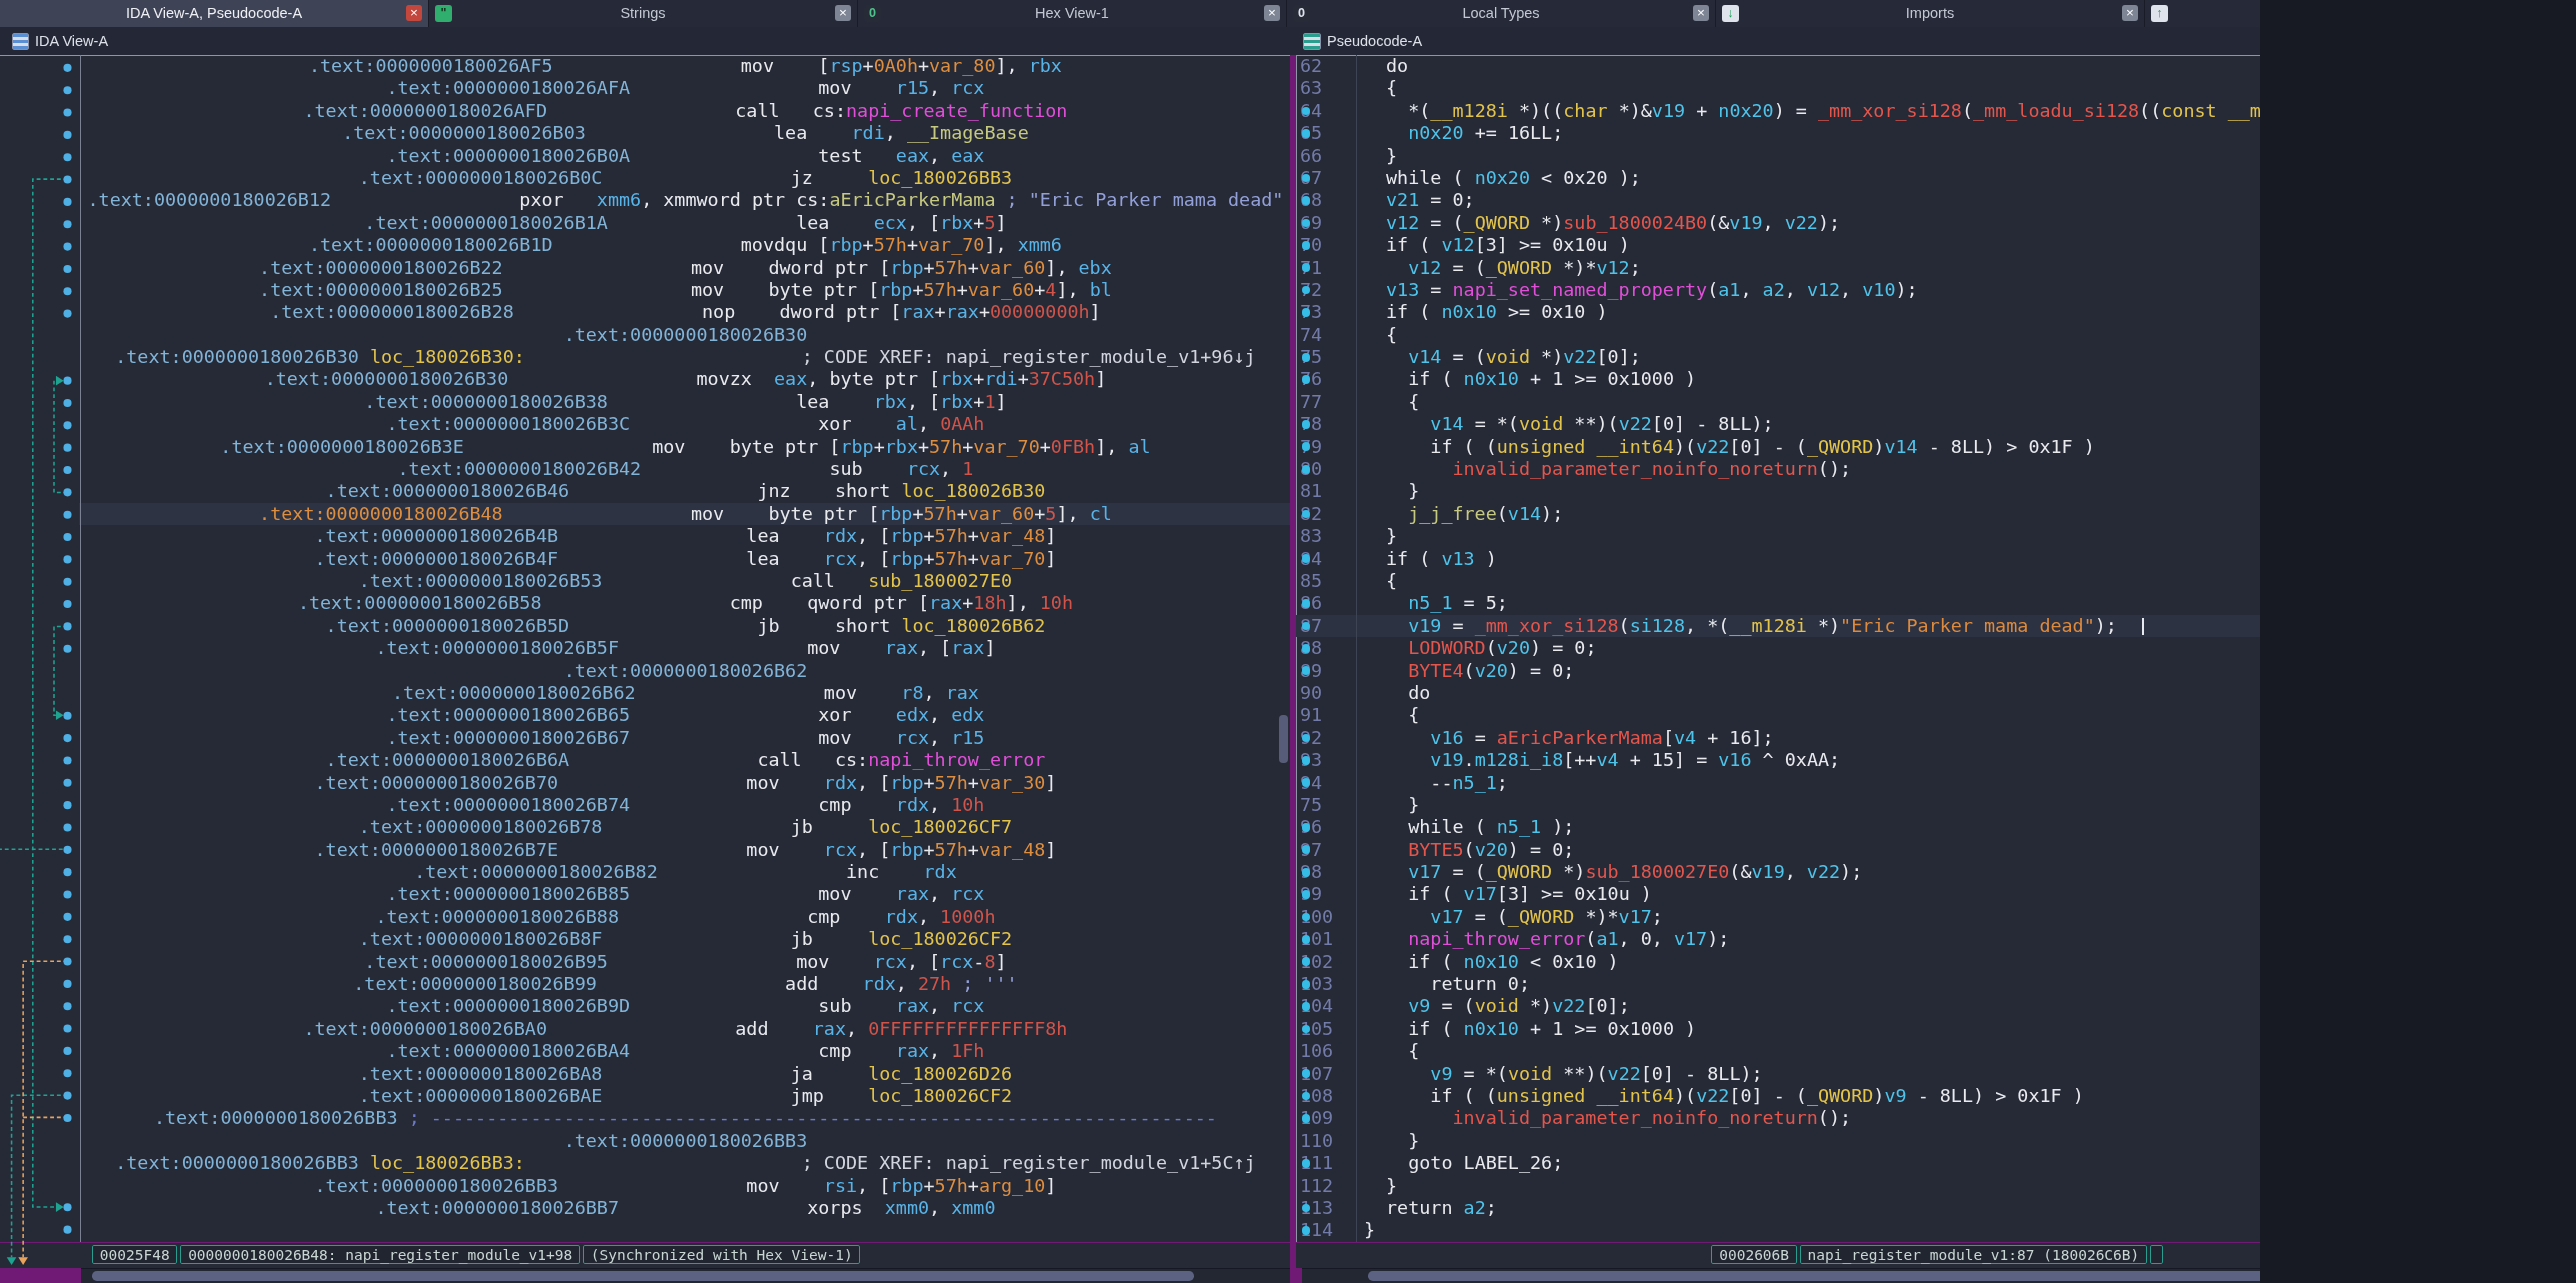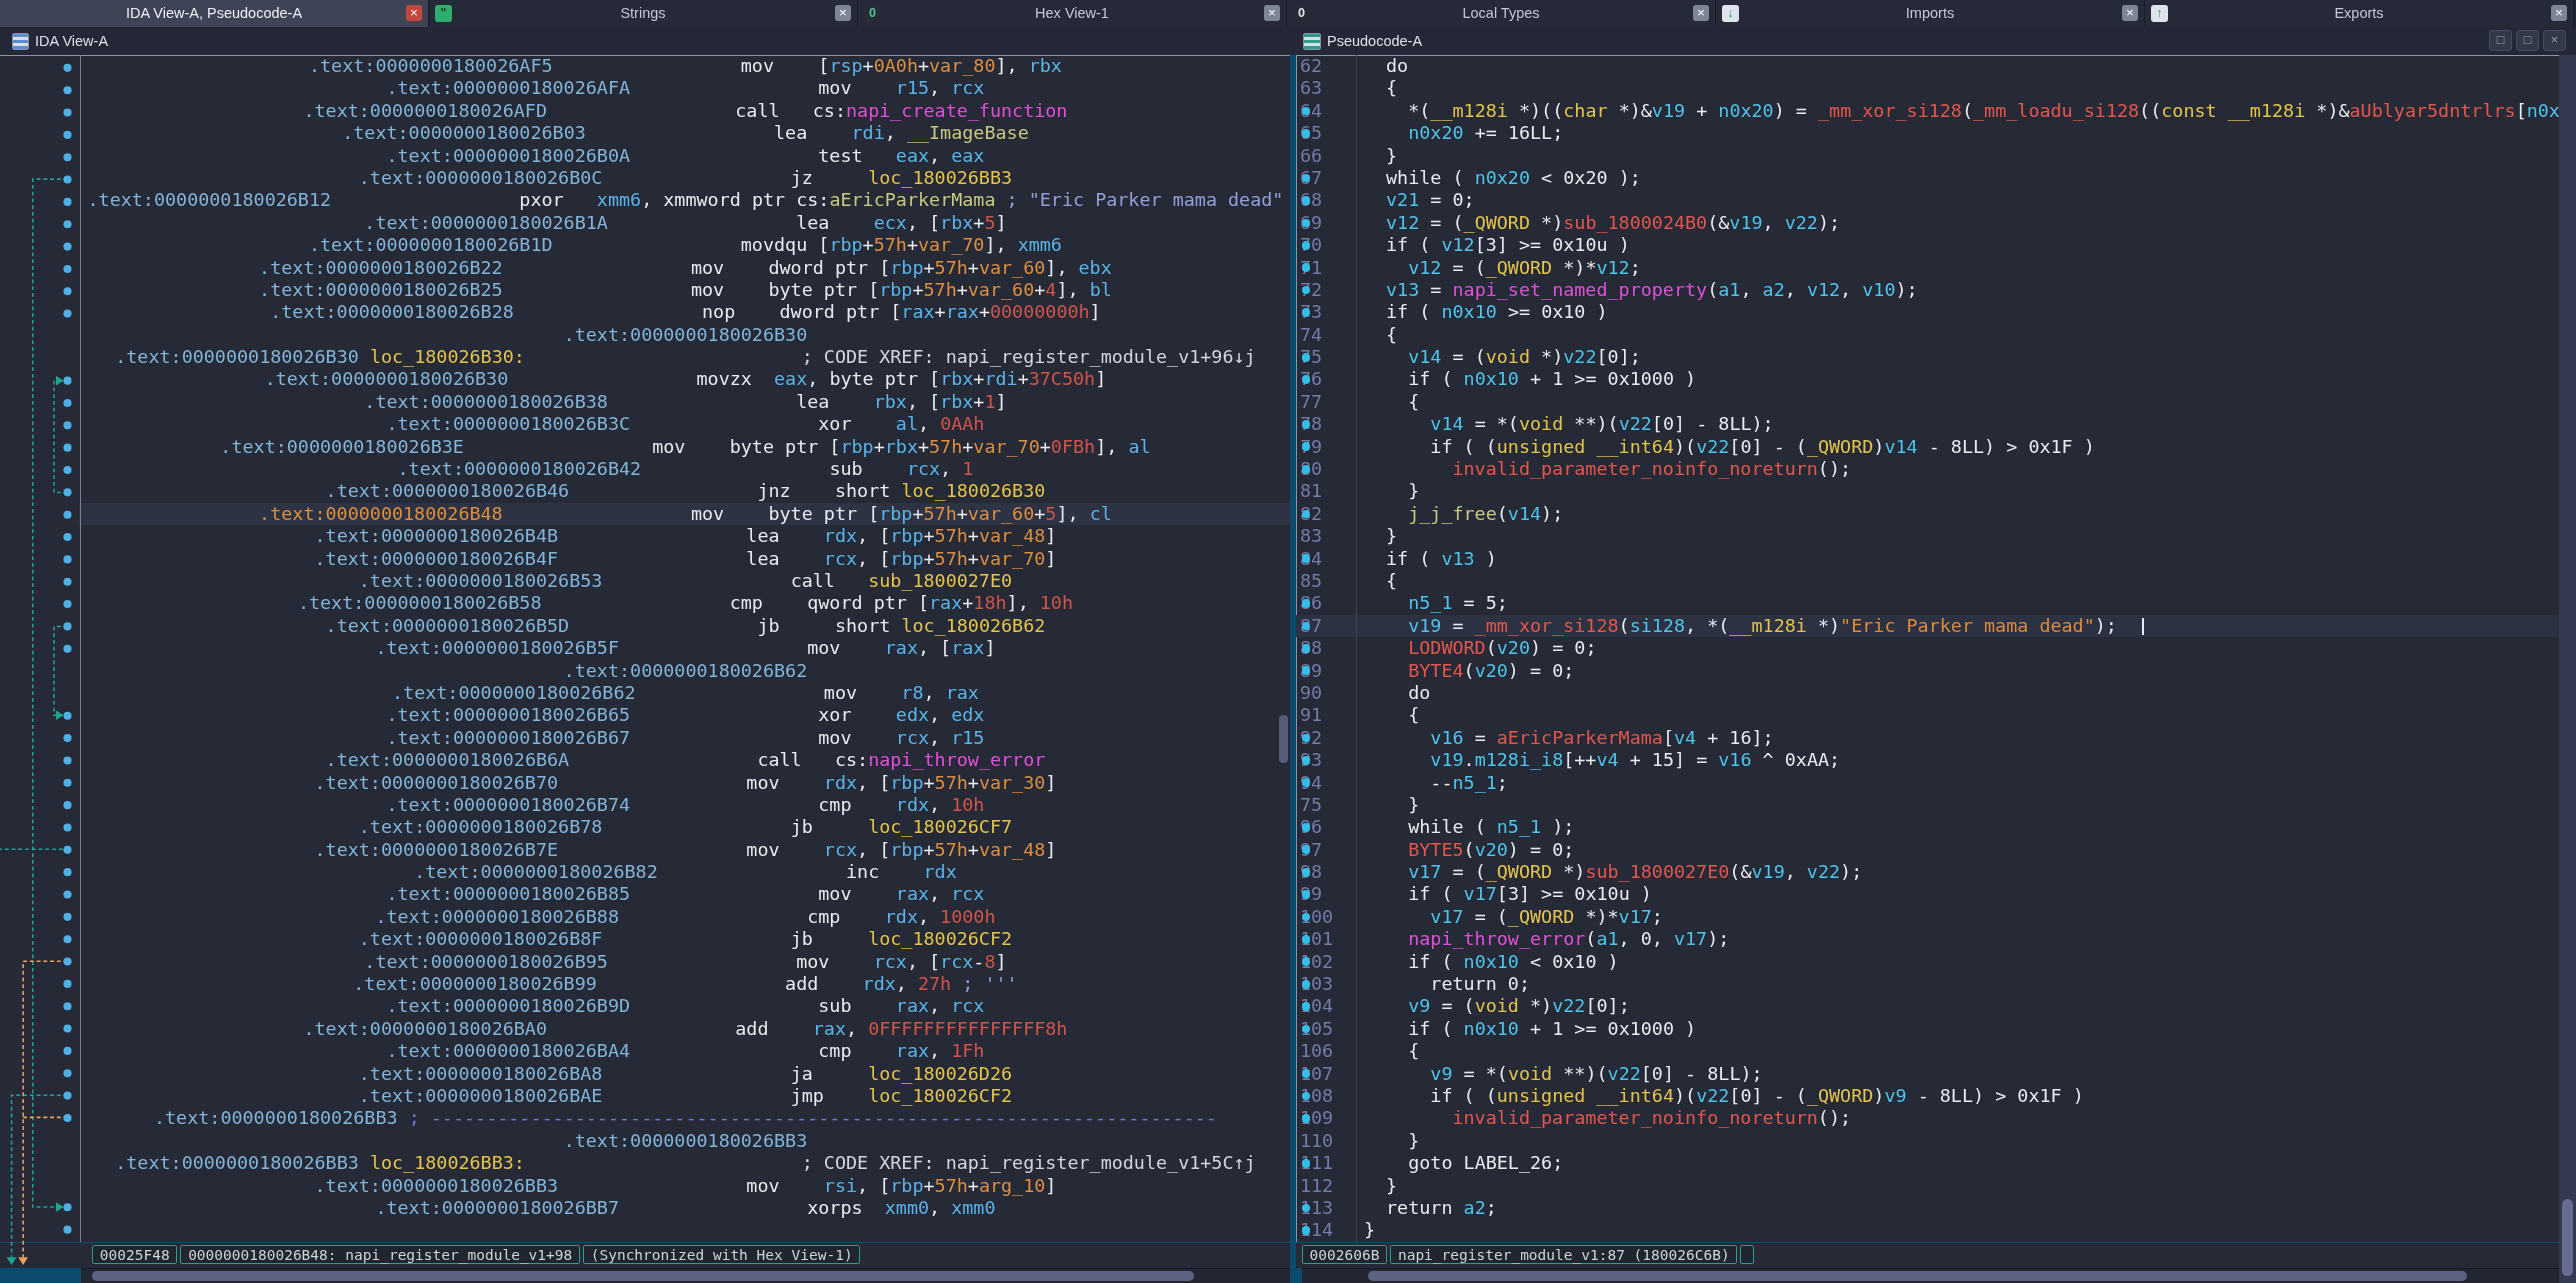--- a/index.html
+++ b/index.html
@@ -1,16 +1,16 @@
 <!DOCTYPE html>
 <html><head>
 <meta charset="utf-8">
 <style>
   html,body{margin:0;padding:0;background:#171a23;}
-  #screen{position:relative;width:2576px;height:1283px;overflow:hidden;background:#0c4a6e;
+  #screen{position:relative;width:2260px;height:1283px;overflow:hidden;background:#701a75;
           font-family:"DejaVu Sans Mono",monospace;}
   
   .tabbar{position:absolute;left:0;top:0;width:2576px;height:27px;background:#20242f;display:flex;}
   .tab{position:relative;width:429px;height:27px;background:#262a38;border-right:1px solid #191c26;box-sizing:border-box;}
   .tab.active{background:#3e4356;}
   .tab-label{position:absolute;left:29px;right:29px;top:0;line-height:27px;text-align:center;
              font-family:"Liberation Sans",sans-serif;font-size:14.5px;color:#c3c8d4;white-space:nowrap;overflow:hidden;}
   .tab.active .tab-label{color:#eef0f5;}
   .tab-close{position:absolute;right:5.8px;top:4.8px;width:16.4px;height:16.4px;border-radius:2.9px;background:#7e8594;
              color:#fff;font-size:13.5px;line-height:15.5px;text-align:center;font-family:"Liberation Sans",sans-serif;}
@@ -42,21 +42,21 @@
   .caret{display:inline-block;width:1.9px;height:17.4px;background:#e6e9f0;margin-left:25px;vertical-align:middle;}
   
   .c-addr{color:#82b4d8;} .c-curaddr{color:#dd8f3f;}
   .c-reg{color:#58b4e8;} .c-lbl{color:#e3c44b;} .c-imp{color:#e14fd8;}
   .c-dn{color:#c6c980;} .c-sv{color:#dd8e3f;} .c-imm{color:#d0544a;}
   .c-def{color:#e8eaee;} .c-com{color:#d2d5dd;} .c-scom{color:#93a0d8;} .c-sepln{color:#6d7ac9;}
   .c-type{color:#e3c44b;} .c-var{color:#4fc4ea;} .c-cor{color:#e4554c;} .c-str{color:#de8a3c;} .c-kha{color:#c6c980;}
   
   .statusrow{position:absolute;top:1243px;height:25px;background:#262a37;font-size:14.5px;color:#c9d6d4;}
   #status-left{left:0;width:1290px;padding-left:92px;box-sizing:border-box;}
-  #status-right{left:1296px;width:1280px;padding-left:5.8px;box-sizing:border-box;}
+  #status-right{left:1296px;width:1280px;padding-left:5.8px;box-sizing:border-box;text-align:center;}
   .sbox{display:inline-block;height:19.3px;line-height:18.4px;margin-top:1.9px;margin-right:2.9px;padding:0 6.8px;
         border:1px solid #2a9d8f;border-radius:1.9px;background:#21252f;white-space:pre;vertical-align:top;box-sizing:border-box;}
   .sbox.empty{width:13.5px;padding:0;}
   
   .hs{position:absolute;top:1268px;height:15.5px;background:#232732;box-shadow:inset 0 1px 0 #161925;}
   #hs-left{left:81px;width:1209px;}
   #hs-right{left:1302px;width:1257px;}
   .hs-thumb{position:absolute;top:2.9px;height:9.7px;border-radius:4.8px;background:#5c6282;}
   #vs-left{position:absolute;left:1276px;top:55px;width:13.5px;height:1187px;}
   #vs-left .vthumb{position:absolute;left:2.9px;width:8.7px;border-radius:3.9px;background:#575d78;}

